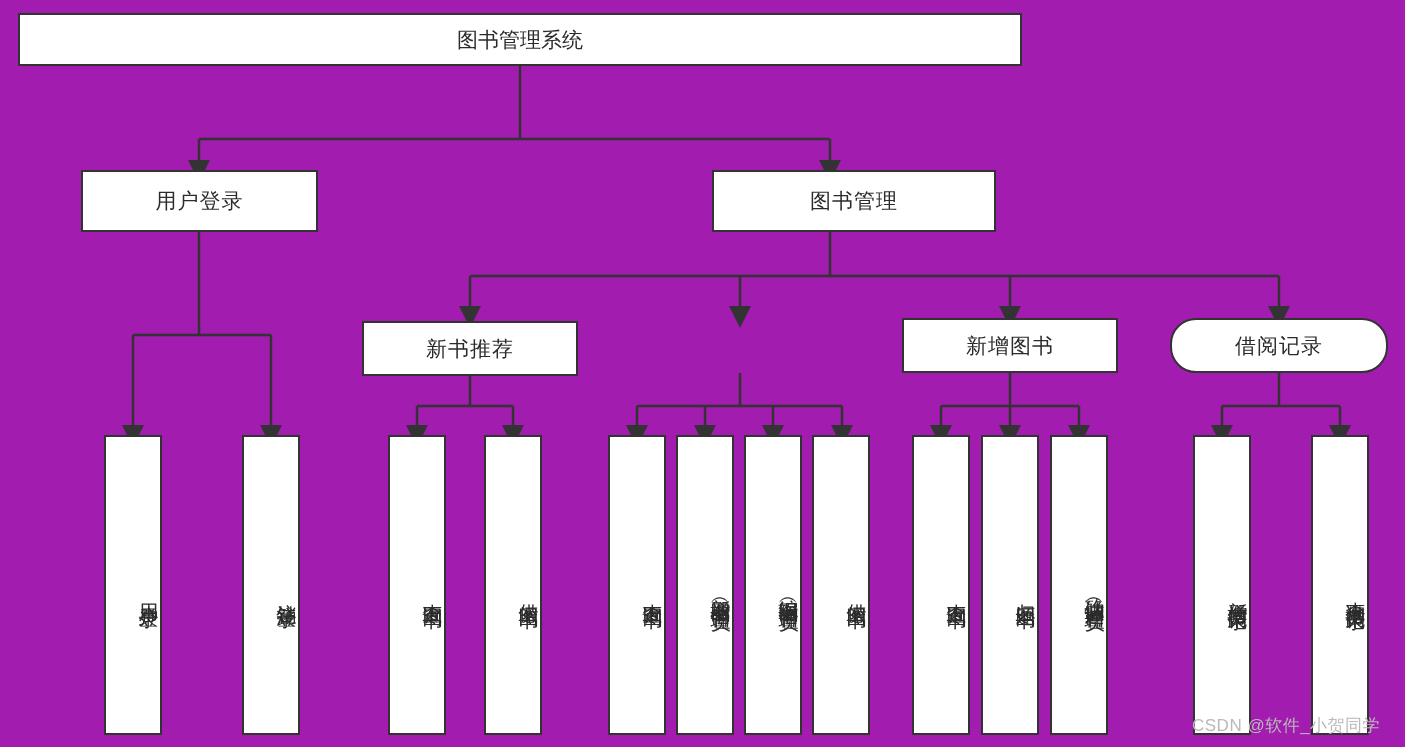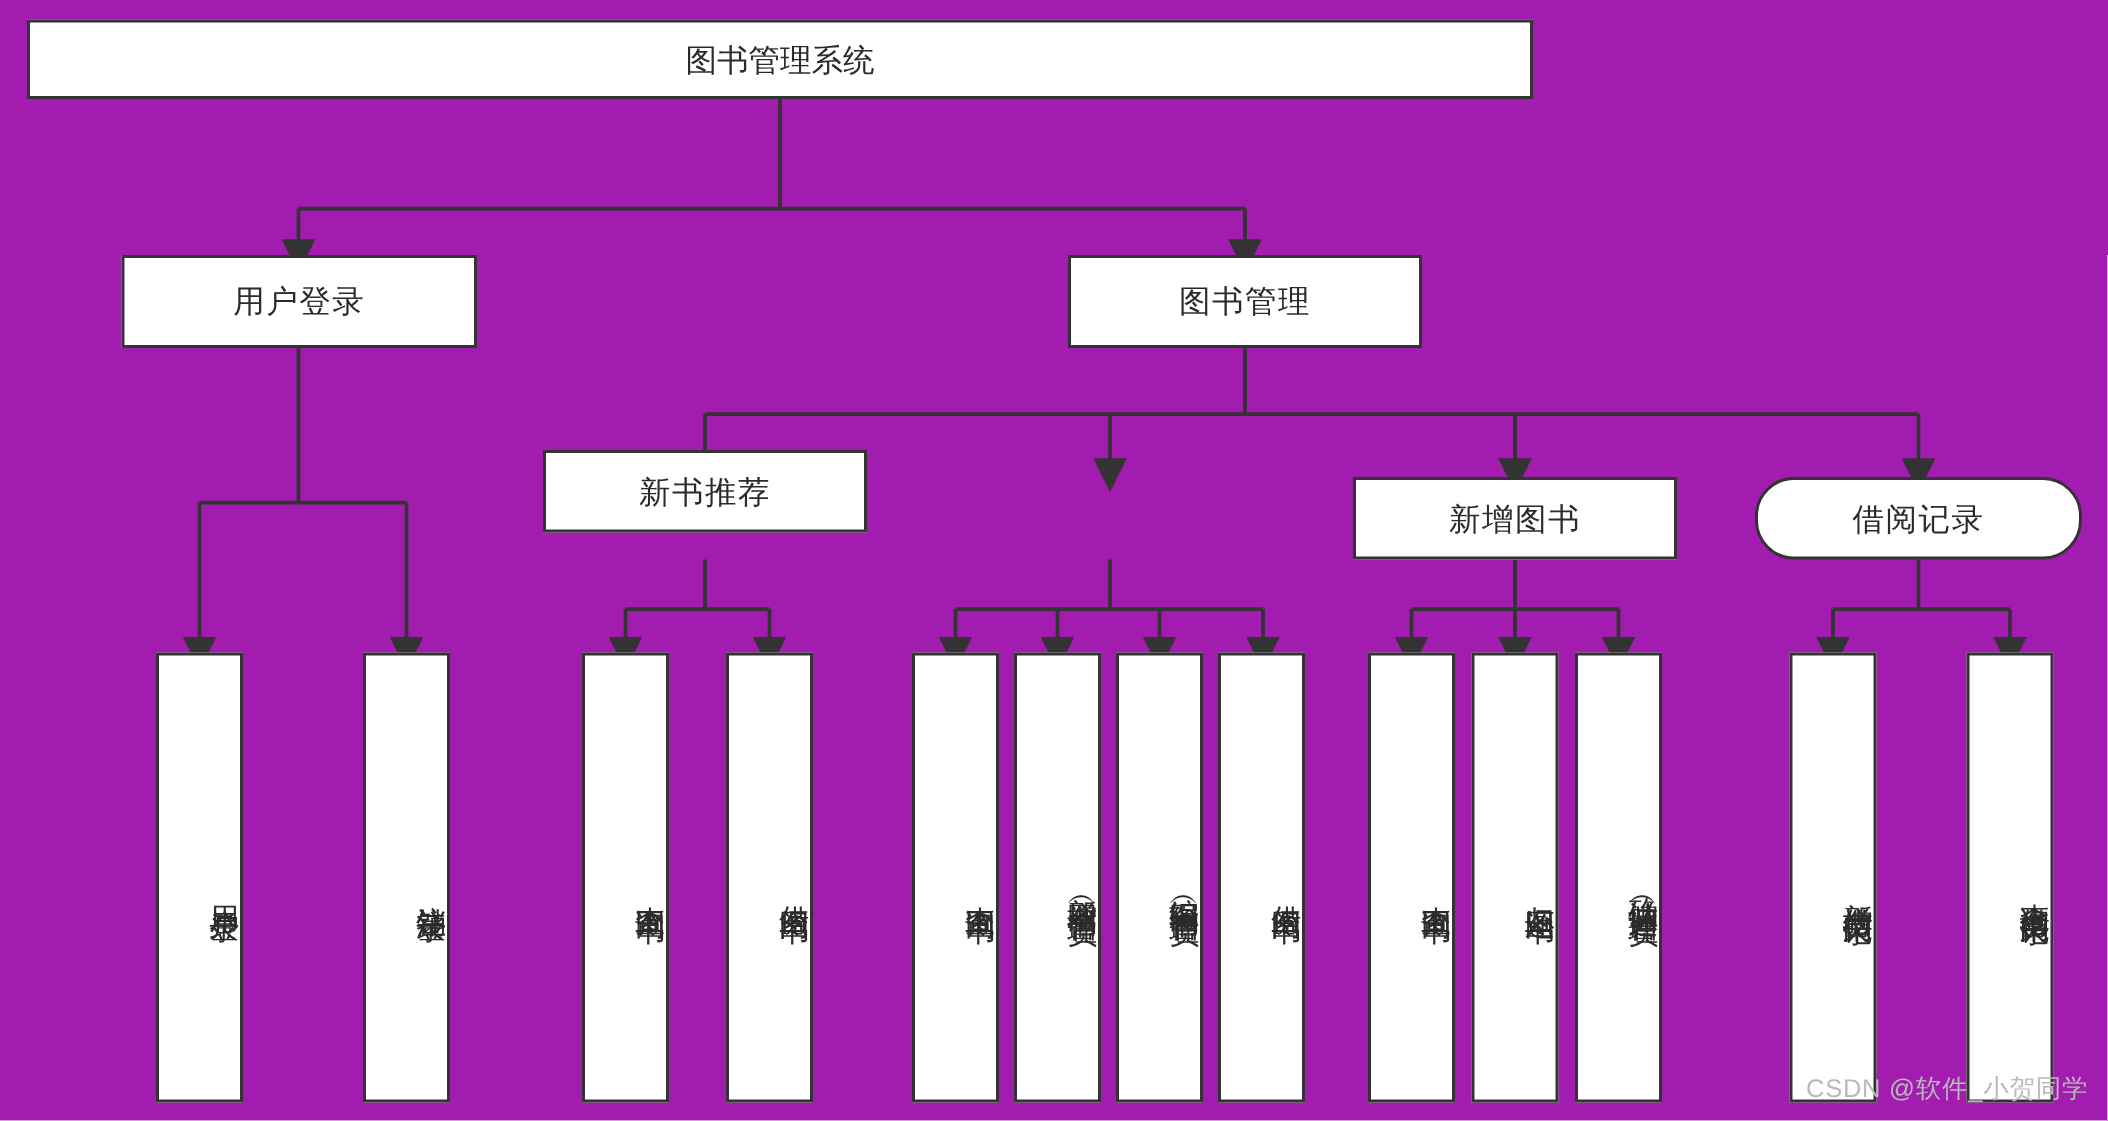--- a/index.html
+++ b/index.html
@@ -118,23 +118,23 @@
 
     <path d="M1279,373 L1279,406" stroke="#333333" stroke-width="2.5" fill="none"></path>
     <path d="M1222,406 L1340,406" stroke="#333333" stroke-width="2.5" fill="none"></path>
     <path d="M1222,406 L1222,427" stroke="#333333" stroke-width="2.5" fill="none" marker-end="url(#arrow)"></path>
     <path d="M1340,406 L1340,427" stroke="#333333" stroke-width="2.5" fill="none" marker-end="url(#arrow)"></path>
   </svg>
 
   <div class="node node-root" style="left:18px; top:13px; width:1004px; height:53px;">图书管理系统</div>
 
   <div class="node node-h" style="left:81px; top:170px; width:237px; height:62px;">用户登录</div>
-  <div class="node node-h" style="left:712px; top:170px; width:236px; height:62px;">图书管理</div>
+  <div class="node node-h" style="left:712px; top:170px; width:284px; height:62px;">图书管理</div>
 
-  <div class="node node-h" style="left:362px; top:300px; width:216px; height:55px;">新书推荐</div>
+  <div class="node node-h" style="left:362px; top:321px; width:216px; height:55px;">新书推荐</div>
   <div class="node node-h" style="left:902px; top:318px; width:216px; height:55px;">新增图书</div>
   <div class="node node-h" style="left:1170px; top:318px; width:218px; height:55px;border-radius:26px;">借阅记录</div>
 
   <div class="node node-v" style="left:104px; top:435px; width:58px; height:300px;">
     <span class="vlabel">用户登录</span>
   </div>
   <div class="node node-v" style="left:242px; top:435px; width:58px; height:300px;">
     <span class="vlabel">注销登录</span>
   </div>
 
@@ -168,15 +168,15 @@
     <span class="vlabel">确认归还（管理员）</span>
   </div>
 
   <div class="node node-v" style="left:1193px; top:435px; width:58px; height:300px;">
     <span class="vlabel">新增借阅记录</span>
   </div>
   <div class="node node-v" style="left:1311px; top:435px; width:58px; height:300px;">
     <span class="vlabel">查询借阅记录</span>
   </div>
 
-  <div class="watermark" style="left:1192px; top:714px;margin-left:12px;">CSDN @软件_小贺同学</div>
+  <div class="watermark" style="left:1192px; top:714px;">CSDN @软件_小贺同学</div>
 
 </div>
 
 </body></html>

